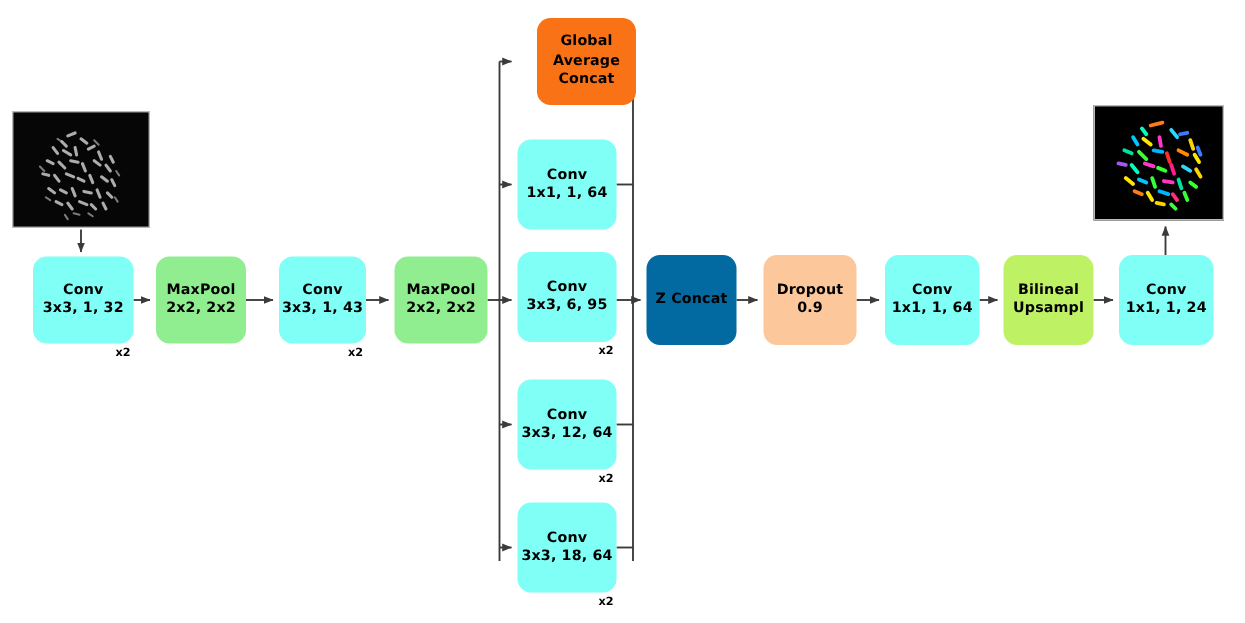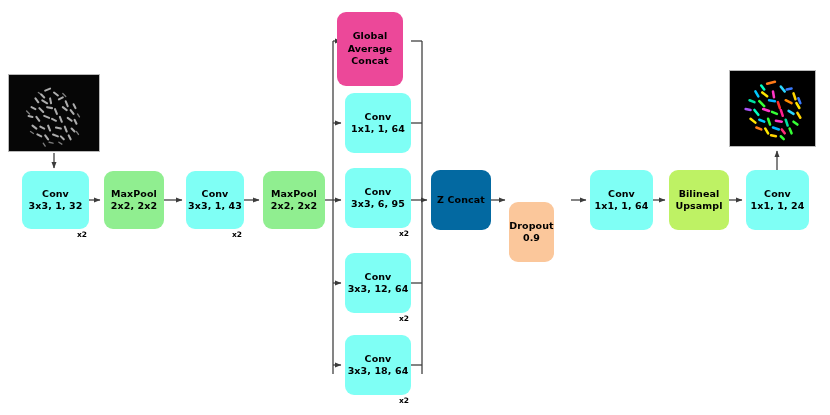--- a/index.html
+++ b/index.html
@@ -206,21 +206,21 @@
     </div>
     <div class="node" style="left: 186px; top: 171px; width: 58px; height: 58px; background: rgb(127, 255, 245); color: rgb(0, 0, 0);">
       <span class="l1">Conv</span>
       <span class="l2">3x3, 1, 43</span>
     </div>
     <div class="rep" style="left: 232px; top: 230px;">x2</div>
     <div class="node" style="left: 263px; top: 171px; width: 62px; height: 58px; background: rgb(144, 238, 144); color: rgb(0, 0, 0);">
       <span class="l1">MaxPool</span>
       <span class="l2">2x2, 2x2</span>
     </div>
-    <div class="node" style="left: 337px; top: 12px; width: 66px; height: 74px; background: #ec4899; color: rgb(0, 0, 0);">
+    <div class="node" style="left: 358px; top: 12px; width: 66px; height: 58px; background: #f97316; color: rgb(0, 0, 0);">
       <span class="l1">Global</span>
       <span class="l2">Average</span>
       <span class="l3">Concat</span>
     </div>
     <div class="node" style="left: 345px; top: 93px; width: 66px; height: 60px; background: rgb(127, 255, 245); color: rgb(0, 0, 0);">
       <span class="l1">Conv</span>
       <span class="l2">1x1, 1, 64</span>
     </div>
     <div class="node" style="left: 345px; top: 168px; width: 66px; height: 60px; background: rgb(127, 255, 245); color: rgb(0, 0, 0);">
       <span class="l1">Conv</span>
@@ -233,21 +233,21 @@
     </div>
     <div class="rep" style="left: 399px; top: 314px;">x2</div>
     <div class="node" style="left: 345px; top: 335px; width: 66px; height: 60px; background: rgb(127, 255, 245); color: rgb(0, 0, 0);">
       <span class="l1">Conv</span>
       <span class="l2">3x3, 18, 64</span>
     </div>
     <div class="rep" style="left: 399px; top: 396px;">x2</div>
     <div class="node" style="left: 431px; top: 170px; width: 60px; height: 60px; background: #0369a1; color: rgb(0, 0, 0);">
       <span class="l1">Z Concat</span>
     </div>
-    <div class="node" style="left: 509px; top: 170px; width: 45px; height: 60px; background: rgb(251, 199, 155); color: rgb(0, 0, 0); margin-top: 32px;">
+    <div class="node" style="left: 509px; top: 170px; width: 62px; height: 60px; background: rgb(251, 199, 155); color: rgb(0, 0, 0);">
       <span class="l1">Dropout</span>
       <span class="l2">0.9</span>
     </div>
     <div class="node" style="left: 590px; top: 170px; width: 63px; height: 60px; background: rgb(127, 255, 245); color: rgb(0, 0, 0);">
       <span class="l1">Conv</span>
       <span class="l2">1x1, 1, 64</span>
     </div>
     <div class="node" style="left: 669px; top: 170px; width: 60px; height: 60px; background: #bef264; color: rgb(0, 0, 0);">
       <span class="l1">Bilineal</span>
       <span class="l2">Upsampl</span>

